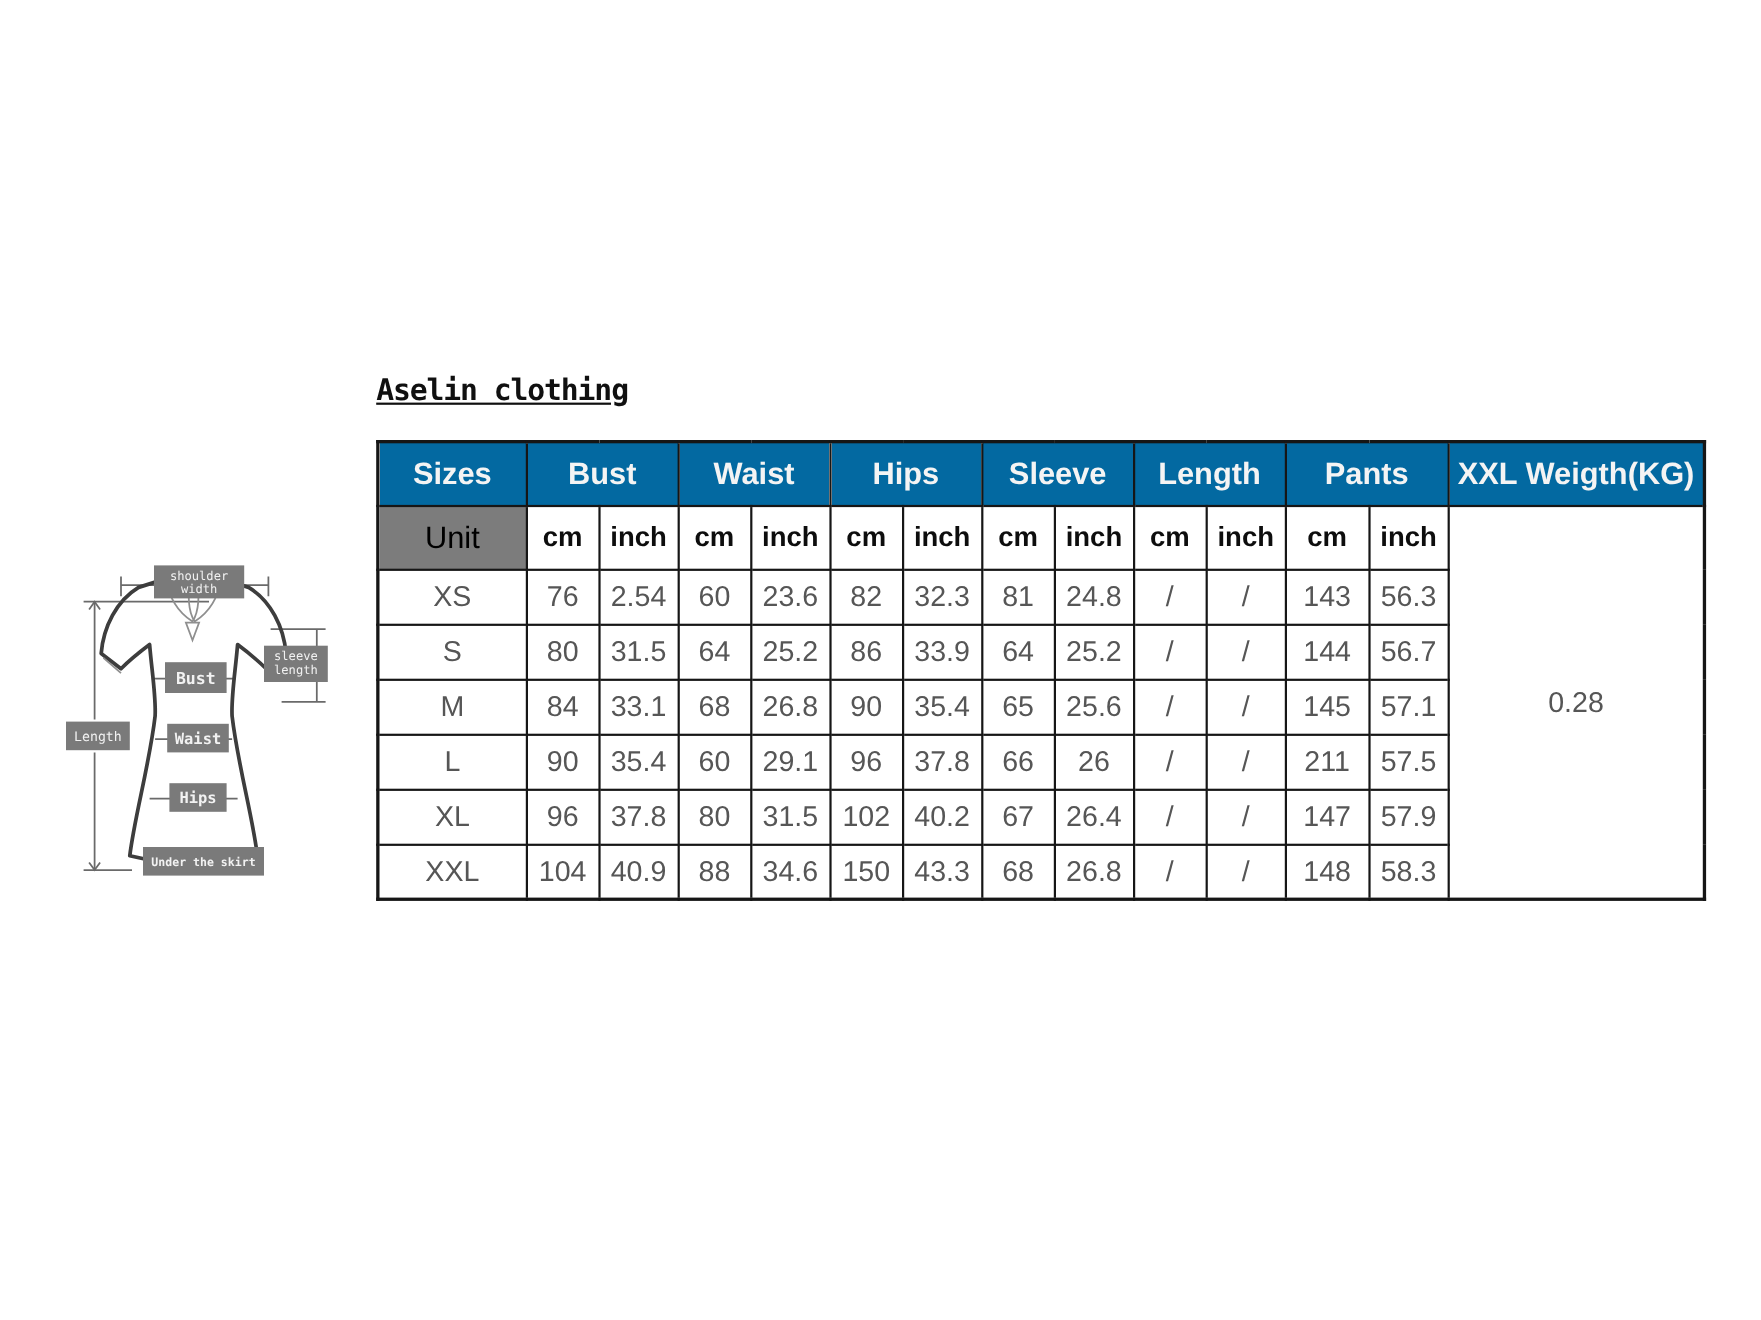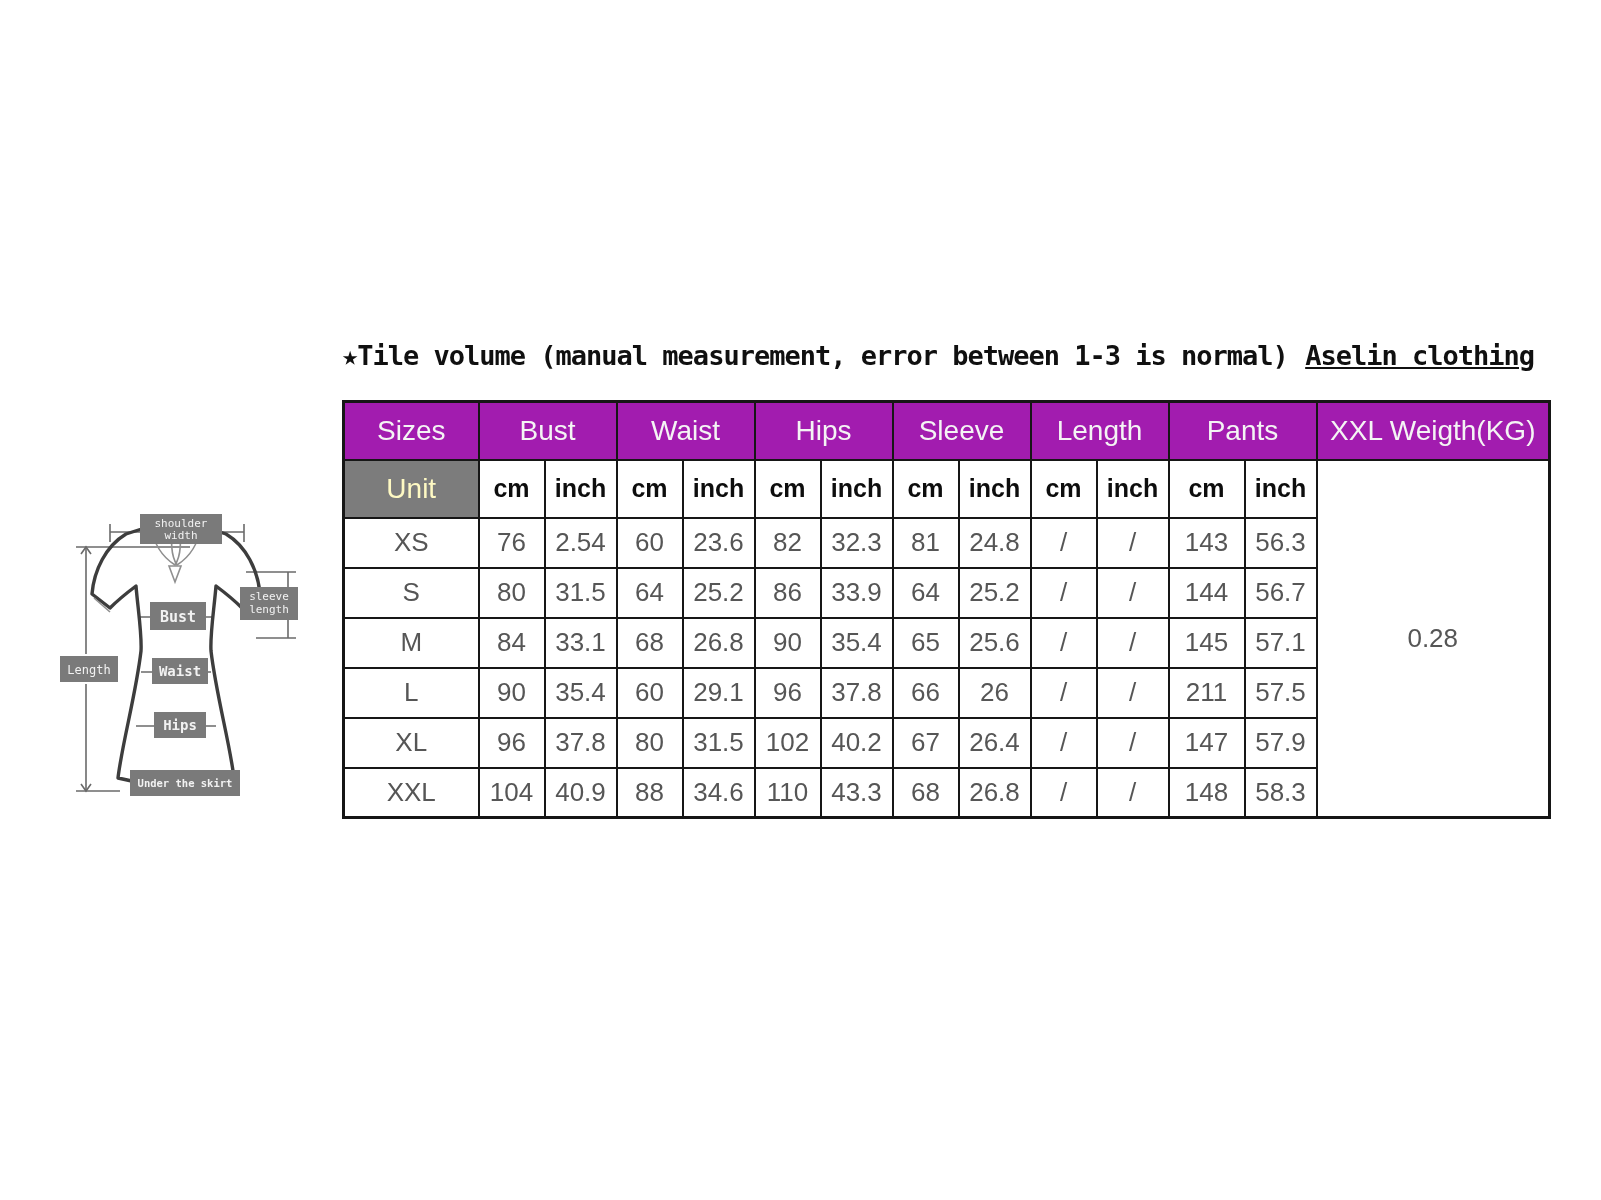--- a/index.html
+++ b/index.html
@@ -31,25 +31,25 @@
   }
   .size-table th, .size-table td {
     border: 2px solid #161616;
     text-align: center; vertical-align: middle;
     padding: 0; overflow: hidden; white-space: nowrap;
   }
   .r-head   { height: 58px; }
   .r-unit   { height: 58px; }
   .r-data   { height: 50px; }
   .r-head th {
-    background: #a21caf; color: #f4f4f4;
-    font-size: 28px; font-weight: 400;
+    background: #0369a1; color: #f4f4f4;
+    font-size: 28px; font-weight: 700;
   }
   .unit-label {
-    background: #7c7c7c; color: #fef9c3;
+    background: #7c7c7c; color: #000000;
     font-size: 28px; font-weight: 400;
   }
   .unit-cell { color: #0d0d0d; font-weight: bold; font-size: 25px; }
   .size-cell { color: #565656; font-size: 26px; }
   .value-cell { color: #565656; font-size: 26px; }
   .weight-cell { color: #565656; font-size: 26px; background: #ffffff; margin-top: 16px; }
 
   
   .diagram-wrap { position: absolute; left: 48px; top: 486px; width: 288px; height: 324px; }
   .diagram-wrap svg { display: block; }
@@ -60,21 +60,20 @@
   .lbl-txt {
     fill: #f2f2f2;
     font-family: "DejaVu Sans Mono", monospace;
     text-anchor: middle;
   }
 </style>
 </head>
 <body>
 
 <div class="title-bar">
-  <span class="title-text">★Tile volume (manual measurement, error between 1-3 is normal)</span>
   <span class="brand-text">Aselin clothing</span>
 </div>
 
 <div class="diagram-wrap">
   <svg width="288" height="324" viewBox="0 0 288 324">
 
     <g>
 
       <line class="dim-line" x1="62" y1="46" x2="196" y2="46"></line>
       <line class="dim-line" x1="62" y1="38" x2="62" y2="56"></line>
@@ -271,21 +270,21 @@
         <td class="value-cell">/</td>
         <td class="value-cell">147</td>
         <td class="value-cell">57.9</td>
       </tr>
       <tr class="r-data">
         <td class="size-cell">XXL</td>
         <td class="value-cell">104</td>
         <td class="value-cell">40.9</td>
         <td class="value-cell">88</td>
         <td class="value-cell">34.6</td>
-        <td class="value-cell">110</td>
+        <td class="value-cell">150</td>
         <td class="value-cell">43.3</td>
         <td class="value-cell">68</td>
         <td class="value-cell">26.8</td>
         <td class="value-cell">/</td>
         <td class="value-cell">/</td>
         <td class="value-cell">148</td>
         <td class="value-cell">58.3</td>
       </tr>
     </tbody>
 </table>

